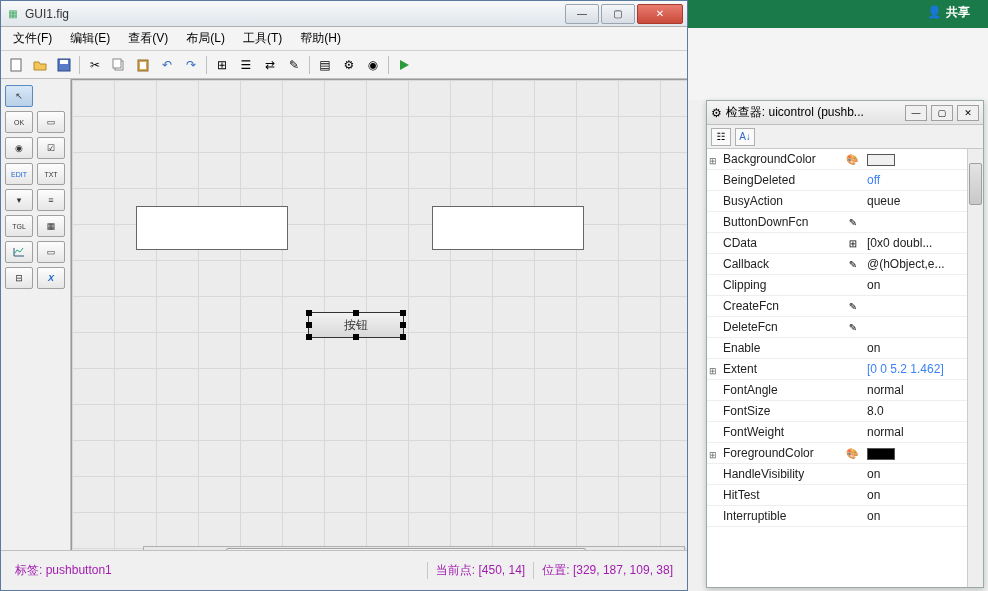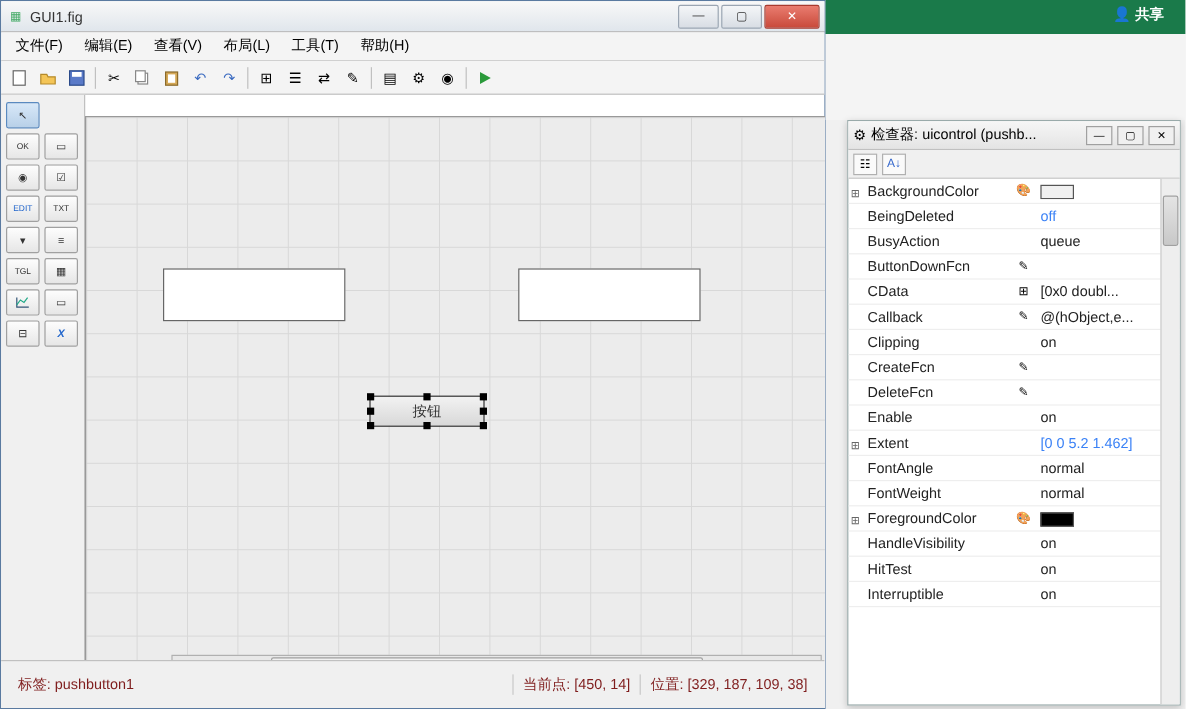--- a/index.html
+++ b/index.html
@@ -20,37 +20,37 @@
 .toolbar { height:28px; background:#f4f4f4; display:flex; align-items:center; padding:0 4px; gap:2px; border-bottom:1px solid #c0c0c0;}
 .tb { width:22px; height:22px; display:flex; align-items:center; justify-content:center; border:1px solid transparent; cursor:pointer; border-radius:2px; }
 .sep { width:1px; height:18px; background:#c0c0c0; margin:0 2px; }
 
 .worksurface { position:absolute; left:0; top:78px; right:0; bottom:26px; display:flex; }
 .palette { width:70px; background:#f0f0f0; border-right:1px solid #c0c0c0; padding:6px 4px; display:flex; flex-direction:column; gap:4px; }
 .prow { display:flex; gap:4px; }
 .pbtn { width:28px; height:22px; background:linear-gradient(#fdfdfd,#e6e6e6); border:1px solid #a0a0a0; border-radius:2px; display:flex; align-items:center; justify-content:center; cursor:pointer; font-size:9px; color:#333; overflow:hidden;}
 .pbtn.sel { background:linear-gradient(#d8e8f8,#b8d0e8); border-color:#5a8ac0; }
 
-.canvas-wrap { flex:1; position:relative; overflow:auto; background:#c4b5fd;margin-top:18px; }
+.canvas-wrap { flex:1; position:relative; overflow:auto; background:#c4b5fd; }
 .canvas { position:relative; width:620px; height:480px;
   background-image:linear-gradient(#d8d8d8 1px,transparent 1px),linear-gradient(90deg,#d8d8d8 1px,transparent 1px);
   background-size:42px 36px; background-color:#ececec; border:1px solid #999;}
 .axes { position:absolute; background:#fff; border:1px solid #666; }
 .ax1 { left:64px; top:126px; width:152px; height:44px; }
 .ax2 { left:360px; top:126px; width:152px; height:44px; }
 .btn-el { position:absolute; left:236px; top:232px; width:96px; height:26px; background:linear-gradient(#f2f2f2,#d8d8d8); border:1px solid #333; display:flex; align-items:center; justify-content:center; color:#333; }
 .handle { position:absolute; width:6px; height:6px; background:#000; }
 .h-tl{left:-3px;top:-3px}.h-tr{right:-3px;top:-3px}.h-bl{left:-3px;bottom:-3px}.h-br{right:-3px;bottom:-3px}
 .h-tm{left:50%;top:-3px;margin-left:-3px}.h-bm{left:50%;bottom:-3px;margin-left:-3px}
 .h-ml{left:-3px;top:50%;margin-top:-3px}.h-mr{right:-3px;top:50%;margin-top:-3px}
 
 .hscroll { position:absolute; left:72px; right:2px; bottom:2px; height:16px; background:#e8e8e8; border:1px solid #b0b0b0; }
 .hscroll .thumb { position:absolute; left:82px; top:1px; width:360px; height:12px; background:linear-gradient(#f4f4f4,#d4d4d4); border:1px solid #a0a0a0; border-radius:2px;}
 
-.statusbar { position:absolute; left:0; right:0; bottom:0; height:40px; background:#f0f0f0; border-top:1px solid #c0c0c0; display:flex; align-items:center; padding:4px 6px; color:#7f1d1d;}
+.statusbar { position:absolute; left:0; right:0; bottom:0; height:40px; background:#f0f0f0; border-top:1px solid #c0c0c0; display:flex; align-items:center; padding:4px 6px; color:#a21caf;}
 .statusbar .cell { padding:0 8px; border-left:1px solid #c8c8c8; }
 .statusbar .cell:first-child { border-left:none; flex:1; }
 
 
 .excel-bg { position:absolute; left:688px; top:0; right:0; height:100px; background:linear-gradient(#1a7a4a,#1a7a4a 28px,#f4f4f4 28px,#f4f4f4); }
 .share { position:absolute; right:18px; top:4px; color:#fff; cursor:pointer;font-weight:bold; }
 
 
 .inspector { position:absolute; left:706px; top:100px; width:278px; height:488px; background:#fff; border:1px solid #9aa; box-shadow:0 2px 6px rgba(0,0,0,0.2); }
 .insp-title { height:24px; background:linear-gradient(#f6f6f6,#e4e4e4); border-bottom:1px solid #c0c0c0; display:flex; align-items:center; padding:0 4px; gap:4px;}
@@ -313,20 +313,26 @@
         <div class="prop-val dim">[0 0 5.2 1.462]</div>
         <div class="prop-edit"></div>
       </div>
       <div class="prop-row">
         <div class="prop-name">FontAngle</div>
         <div class="prop-ico"></div>
         <div class="prop-val">normal</div>
         <div class="prop-edit">▾</div>
       </div>
       <div class="prop-row">
+        <div class="prop-name">FontSize</div>
+        <div class="prop-ico"></div>
+        <div class="prop-val">8.0</div>
+        <div class="prop-edit">✎</div>
+      </div>
+      <div class="prop-row">
         <div class="prop-name">FontWeight</div>
         <div class="prop-ico"></div>
         <div class="prop-val">normal</div>
         <div class="prop-edit">▾</div>
       </div>
       <div class="prop-row">
         <div class="prop-name exp">ForegroundColor</div>
         <div class="prop-ico">🎨</div>
         <div class="prop-val"><span class="swatch" style="background: rgb(0, 0, 0);"></span></div>
         <div class="prop-edit">✎</div>

